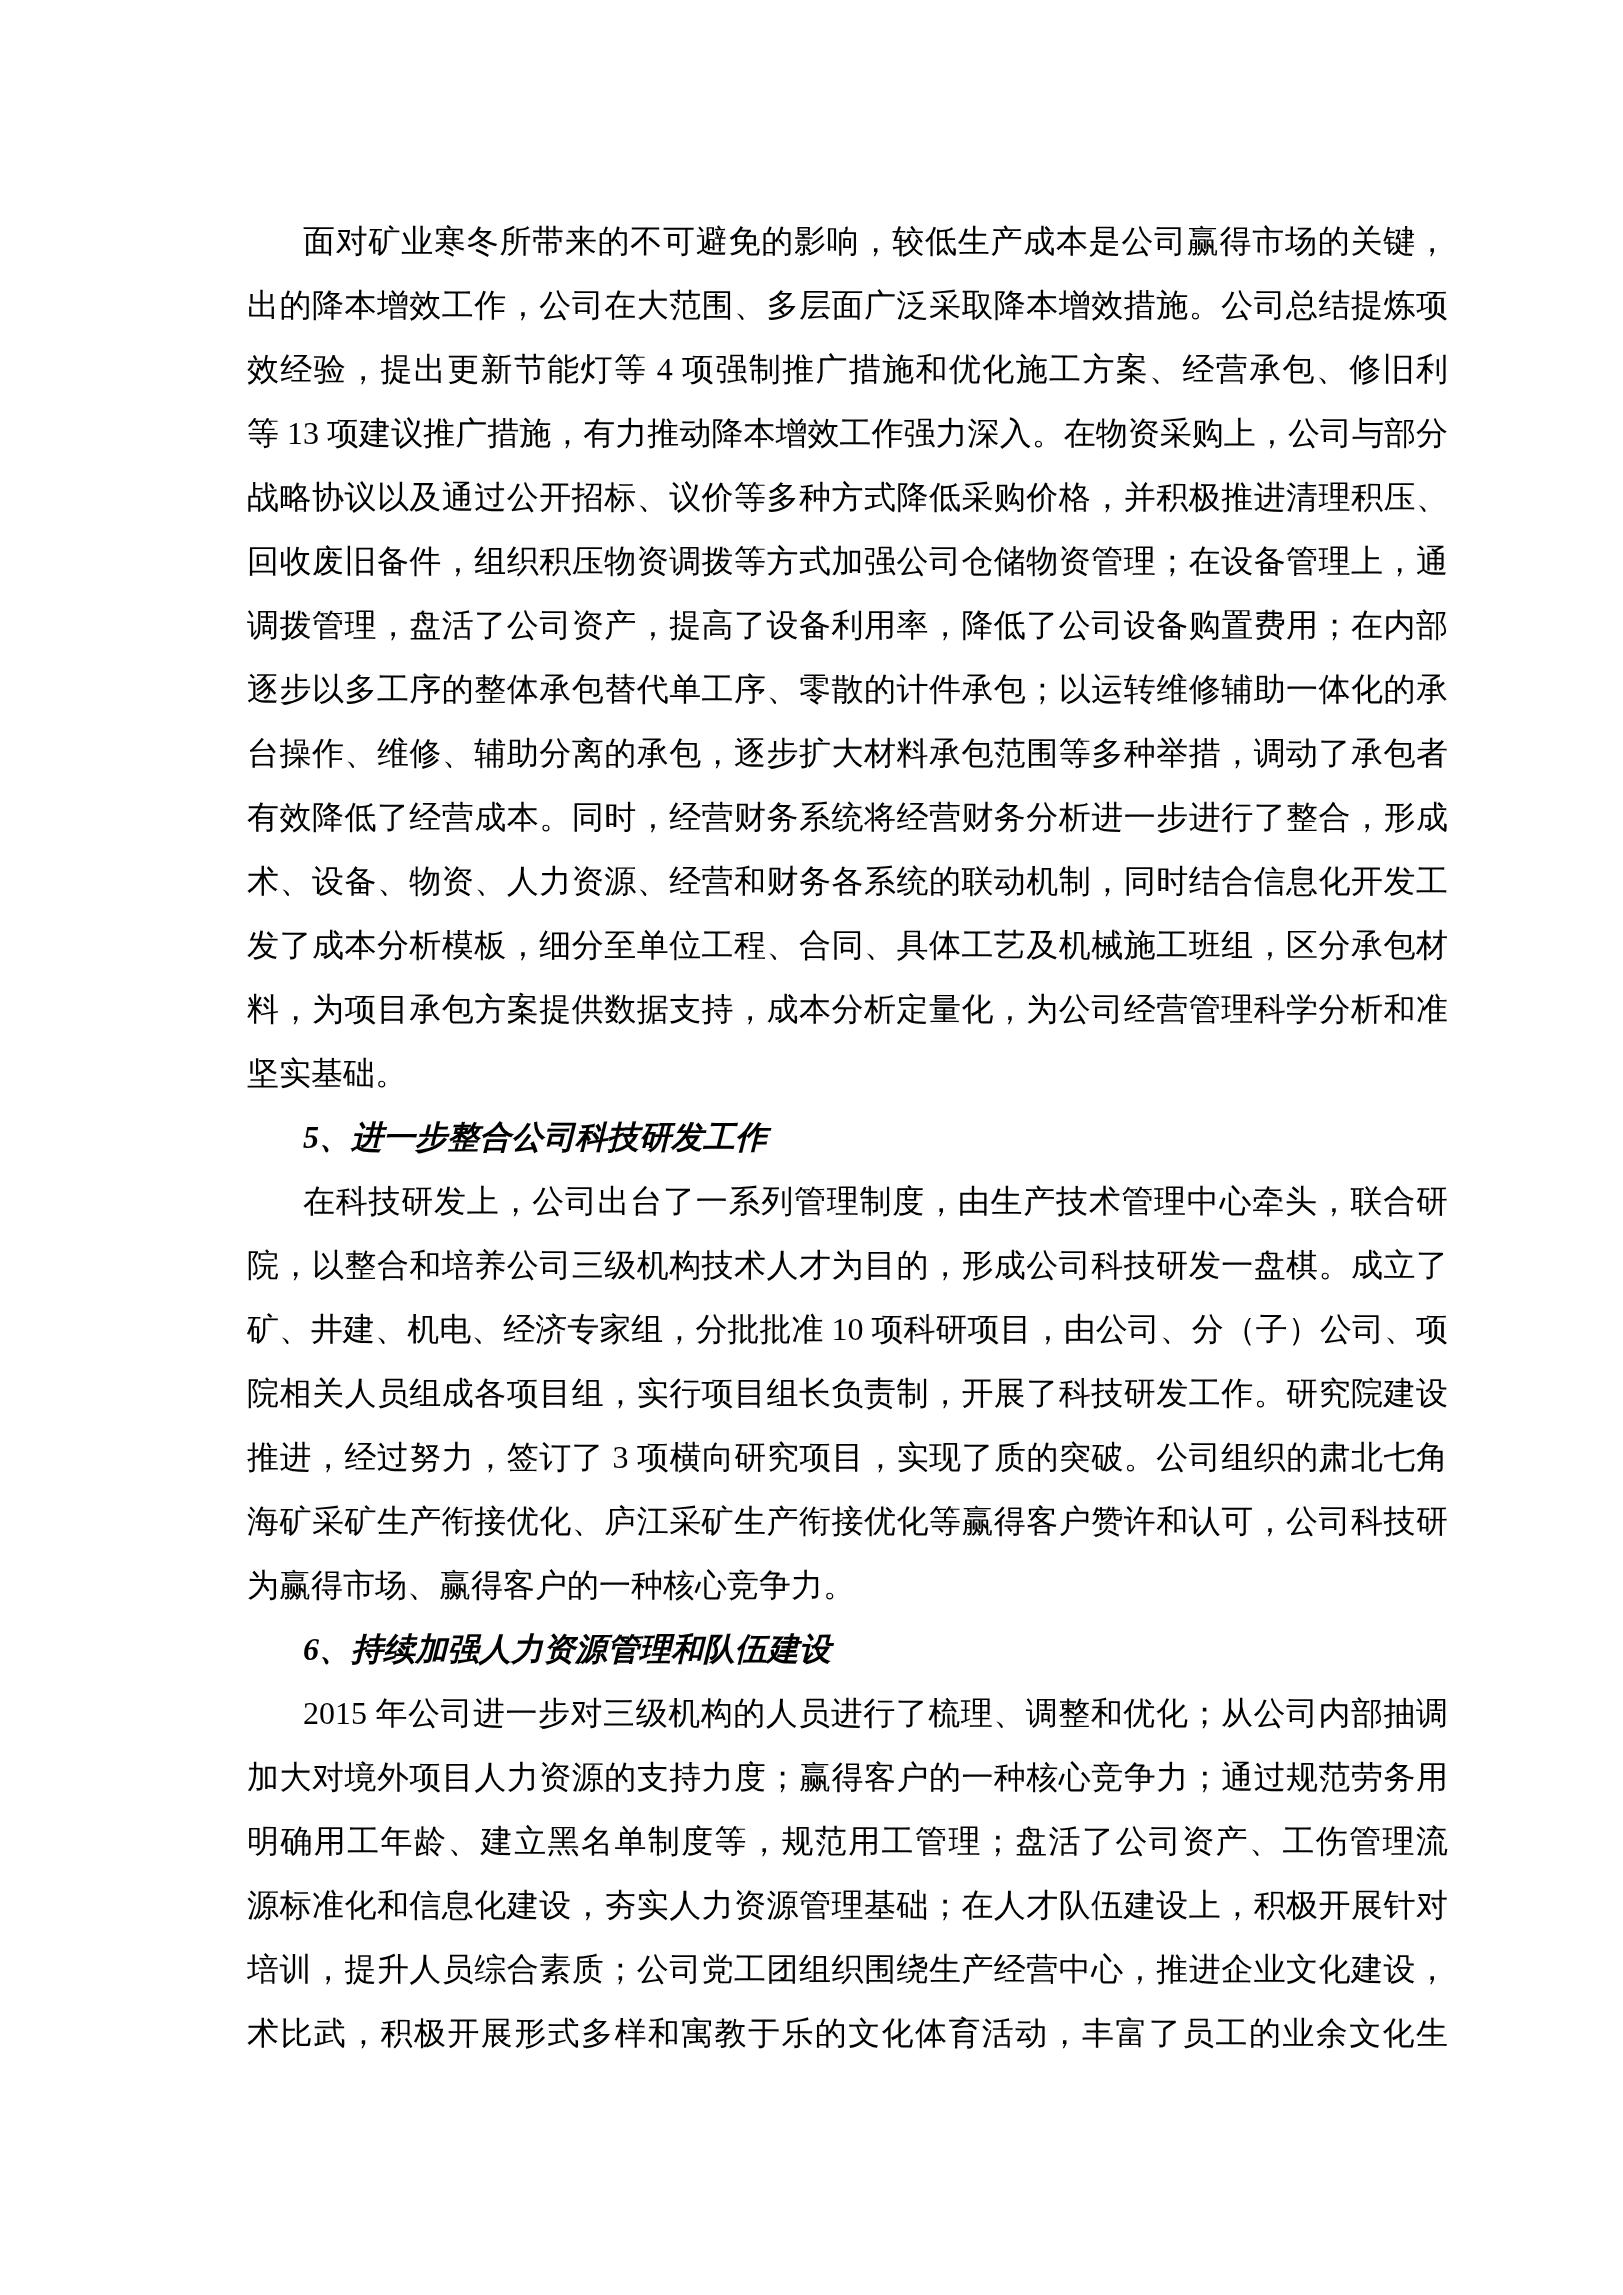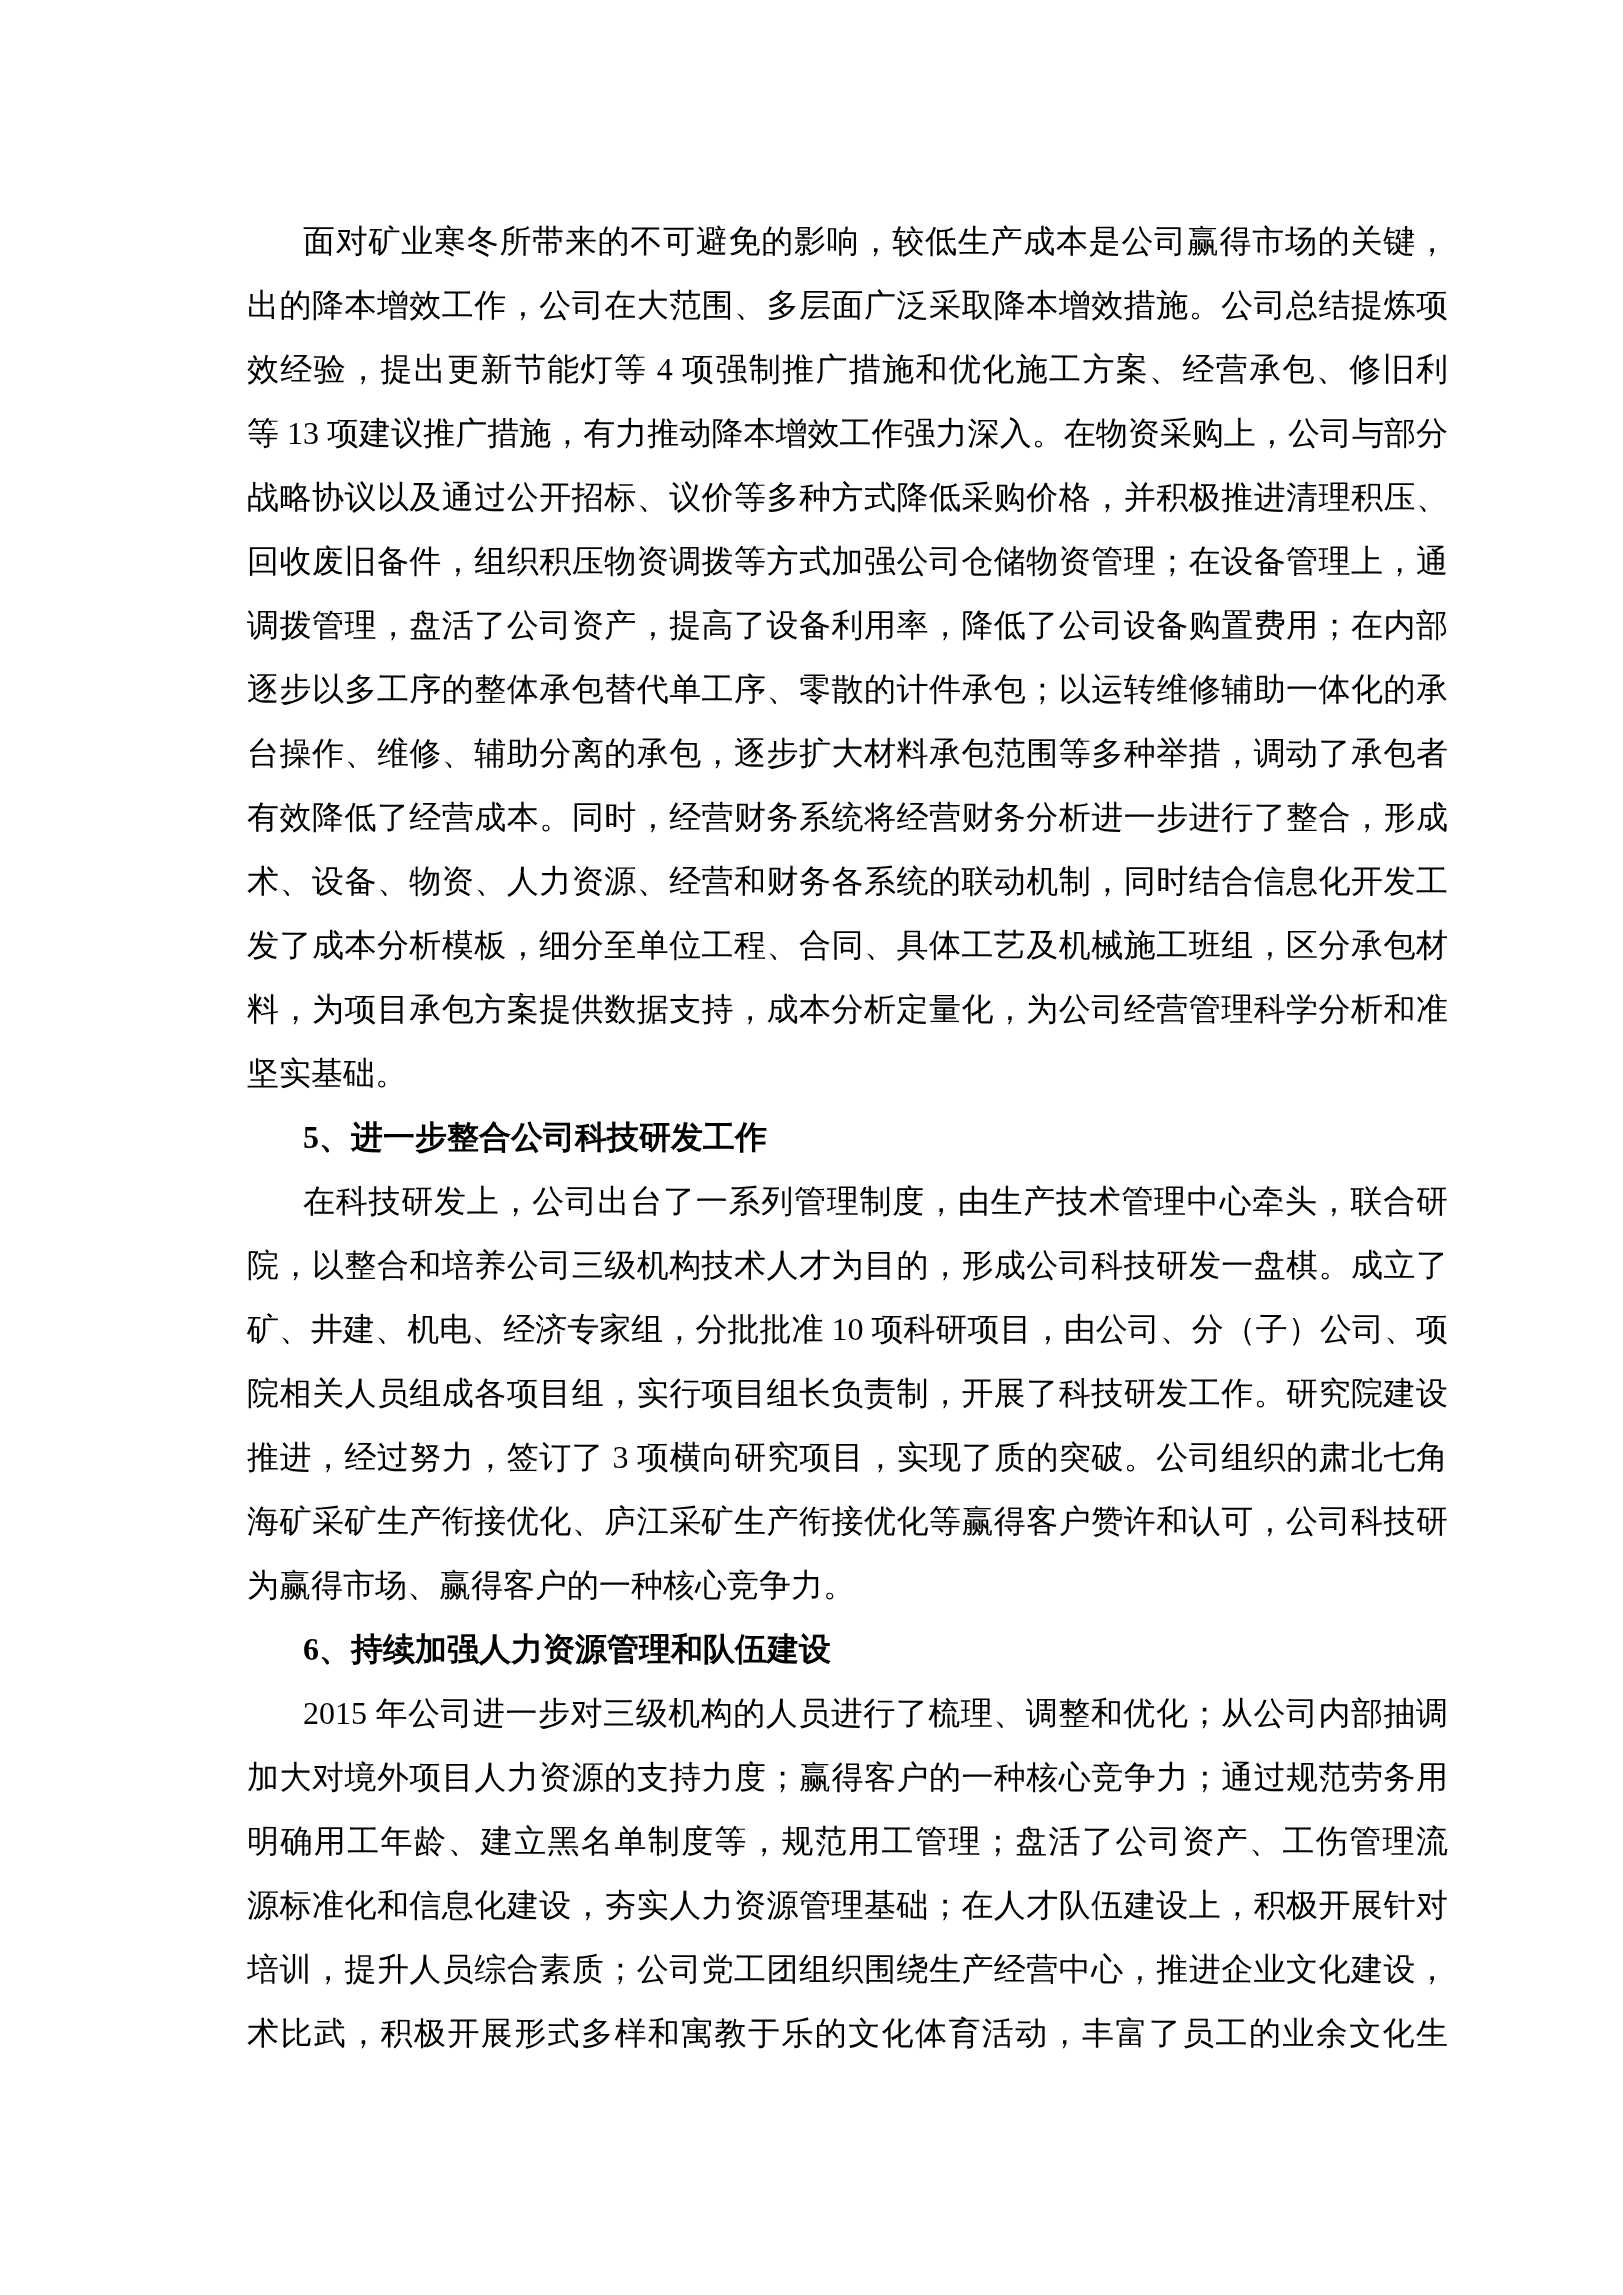--- a/index.html
+++ b/index.html
@@ -38,20 +38,21 @@
   }
   .line.no-stretch {
     text-align: right;
     text-align-last: left;
   }
   .line.indent {
     text-indent: 56px;
   }
   .para.heading .line {
     font-weight: bold;
+    font-style: italic;
   }
 </style>
 </head>
 <body>
 
 <div class="page">
   <div class="text-block">
       <div class="para body">
         <div class="line indent">面对矿业寒冬所带来的不可避免的影响，较低生产成本是公司赢得市场的关键，针对年初提</div>
         <div class="line">出的降本增效工作，公司在大范围、多层面广泛采取降本增效措施。公司总结提炼项目部降本增</div>

